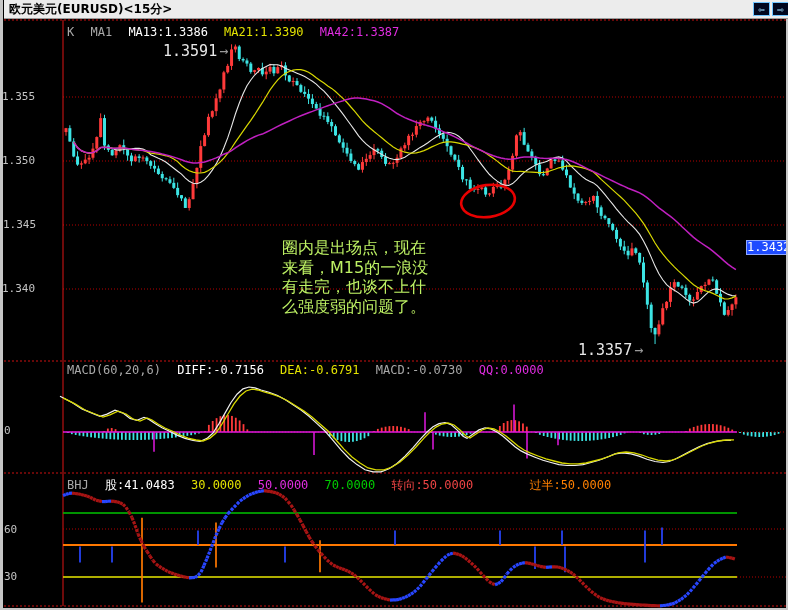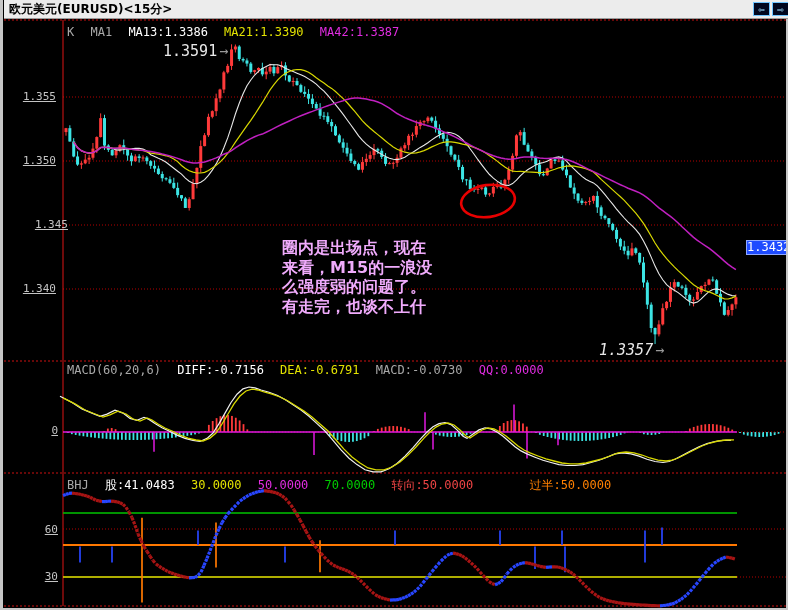--- a/index.html
+++ b/index.html
@@ -15,24 +15,24 @@
     border-bottom:1px solid #9a9a9a;z-index:7;display:flex;align-items:center;}
   #title{color:#000;font-size:12px;font-weight:bold;padding-left:5px;letter-spacing:0px;
     font-family:"DejaVu Sans",sans-serif;}
   #tbbtns{position:absolute;right:3px;top:2px;display:flex;gap:2px;}
   .tbbtn{width:17px;height:14px;background:#00061e;border:1px solid #6fc4ff;color:#9fe0ff;
     font-size:11px;line-height:13px;text-align:center;cursor:pointer;box-sizing:border-box;}
   
   .ov{position:absolute;z-index:4;white-space:nowrap;}
   .hdr{font-size:12px;}
   .hdr span{margin-right:9px;}
-  .ylab{font-size:11px;color:#c4c4c4;width:54px;text-align:right;text-decoration:underline;}
+  .ylab{font-size:11px;color:#c4c4c4;width:54px;}
   .gray{color:#a8a8a8;}.white{color:#fff;}.yellow{color:#e2e200;}.mag{color:#e02ce0;}
   .green{color:#00cc00;}.blue{color:#ef4444;}.orange{color:#ff8000;margin-left:40px;}
-  #annot{left:282px;top:238px;color:#f0abfc;font-weight:bold;font-size:16px;line-height:19.5px;
+  #annot{left:282px;top:238px;color:#bef264;font-weight:normal;font-size:16px;line-height:19.5px;
     font-family:"DejaVu Sans",sans-serif;}
   .pricemark{font-size:15px;color:#e8e8e8;}
   .pricemark .arr{color:#9a9a9a;margin-left:2px;}
   #tag{left:746px;top:240px;width:42px;height:15px;background:#1e4bff;border:1px solid #8fa8ff;
     box-sizing:border-box;color:#fff;font-size:12px;line-height:13px;text-align:center;z-index:5;}
   svg{position:absolute;left:0;top:0;z-index:1;}
 </style>
 </head>
 <body>
 
@@ -842,35 +842,35 @@
   <div class="ov hdr" style="left:67px;top:25px;">
     <span class="gray">K</span>
     <span class="gray">MA1</span>
     <span class="white">MA13:1.3386</span>
     <span class="yellow">MA21:1.3390</span>
     <span class="mag">MA42:1.3387</span>
   </div>
 
   <div class="ov ylab" style="left:2px;top:90px;">1.355</div>
   <div class="ov ylab" style="left:2px;top:154px;">1.350</div>
-  <div class="ov ylab" style="left:14px;top:218px;">1.345</div>
+  <div class="ov ylab" style="left:3px;top:218px;">1.345</div>
   <div class="ov ylab" style="left:2px;top:282px;">1.340</div>
 
   <div class="ov pricemark" style="left:163px;top:42px;">
     <span>1.3591</span><span class="arr">→</span>
   </div>
-  <div class="ov pricemark" style="left:599px;top:341px;font-style:italic;">
+  <div class="ov pricemark" style="left:578px;top:341px;">
     <span>1.3357</span><span class="arr">→</span>
   </div>
 
   <div class="ov" id="annot">
     <div>圈内是出场点，现在</div>
     <div>来看，M15的一浪没</div>
+    <div>有走完，也谈不上什</div>
     <div>么强度弱的问题了。</div>
-    <div>有走完，也谈不上什</div>
   </div>
 
   <div class="ov" id="tag">1.3432</div>
 
   <div class="ov hdr" style="left:67px;top:363px;">
     <span class="gray">MACD(60,20,6)</span>
     <span class="white">DIFF:-0.7156</span>
     <span class="yellow">DEA:-0.6791</span>
     <span class="gray">MACD:-0.0730</span>
     <span class="mag">QQ:0.0000</span>

